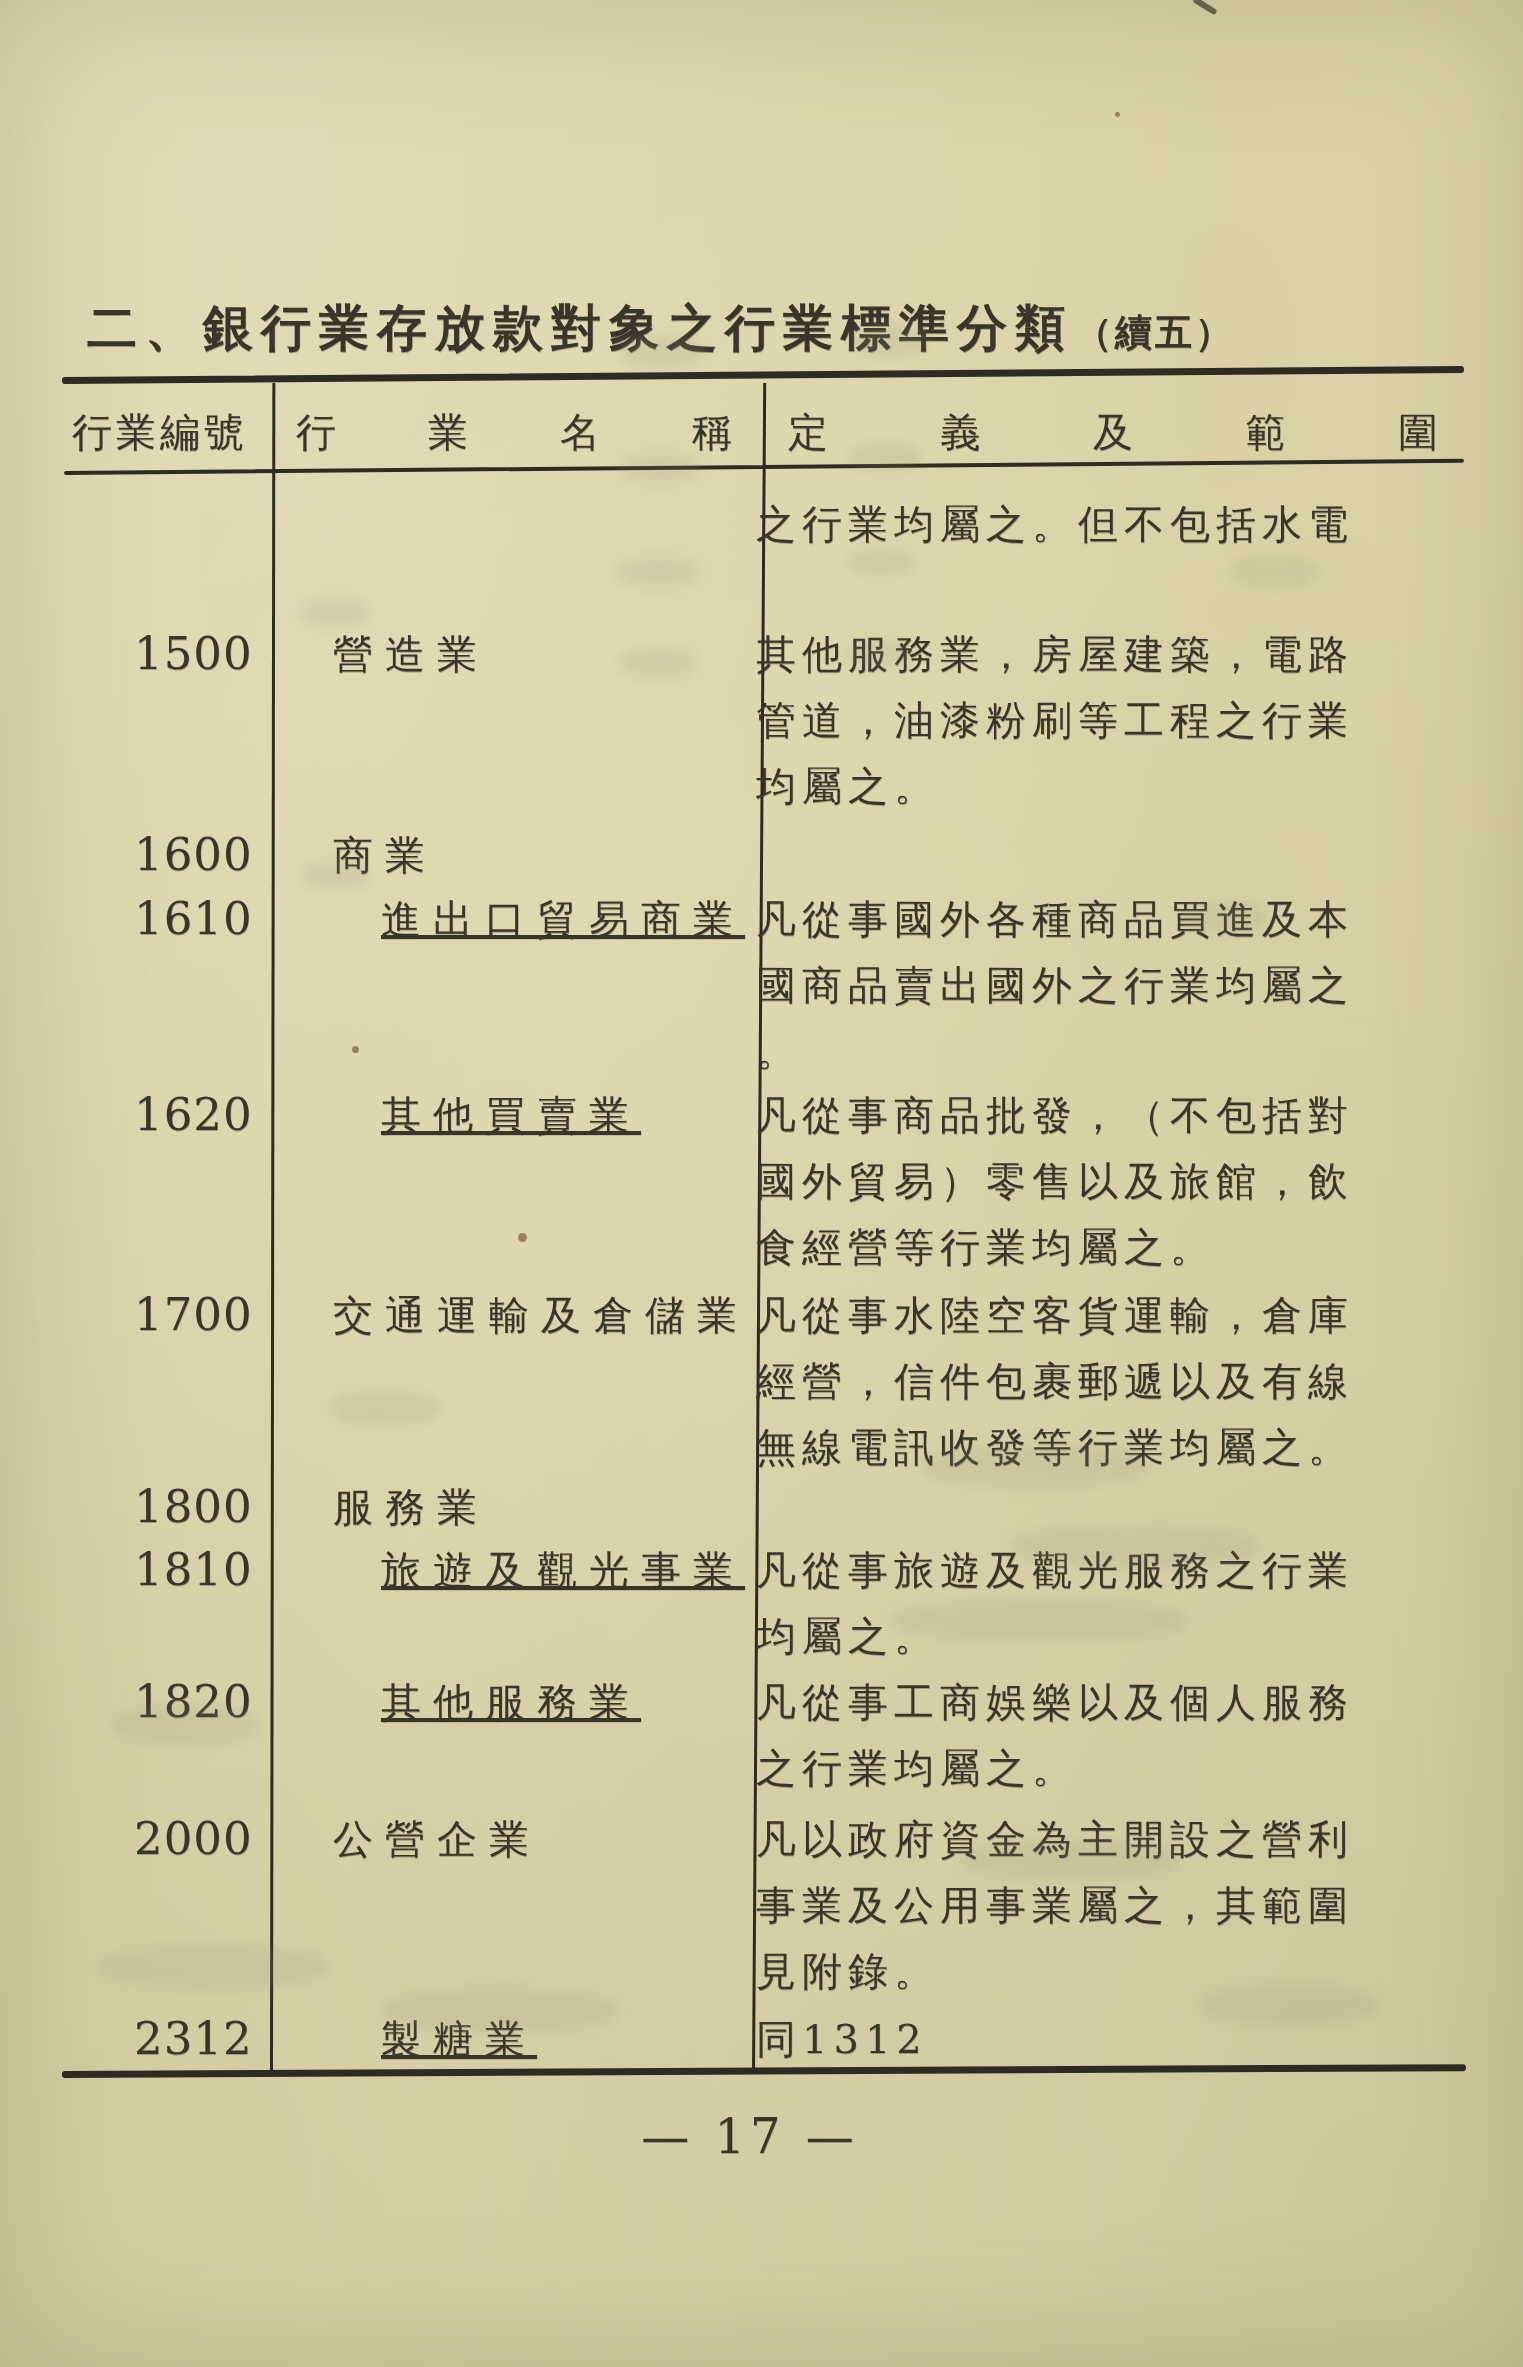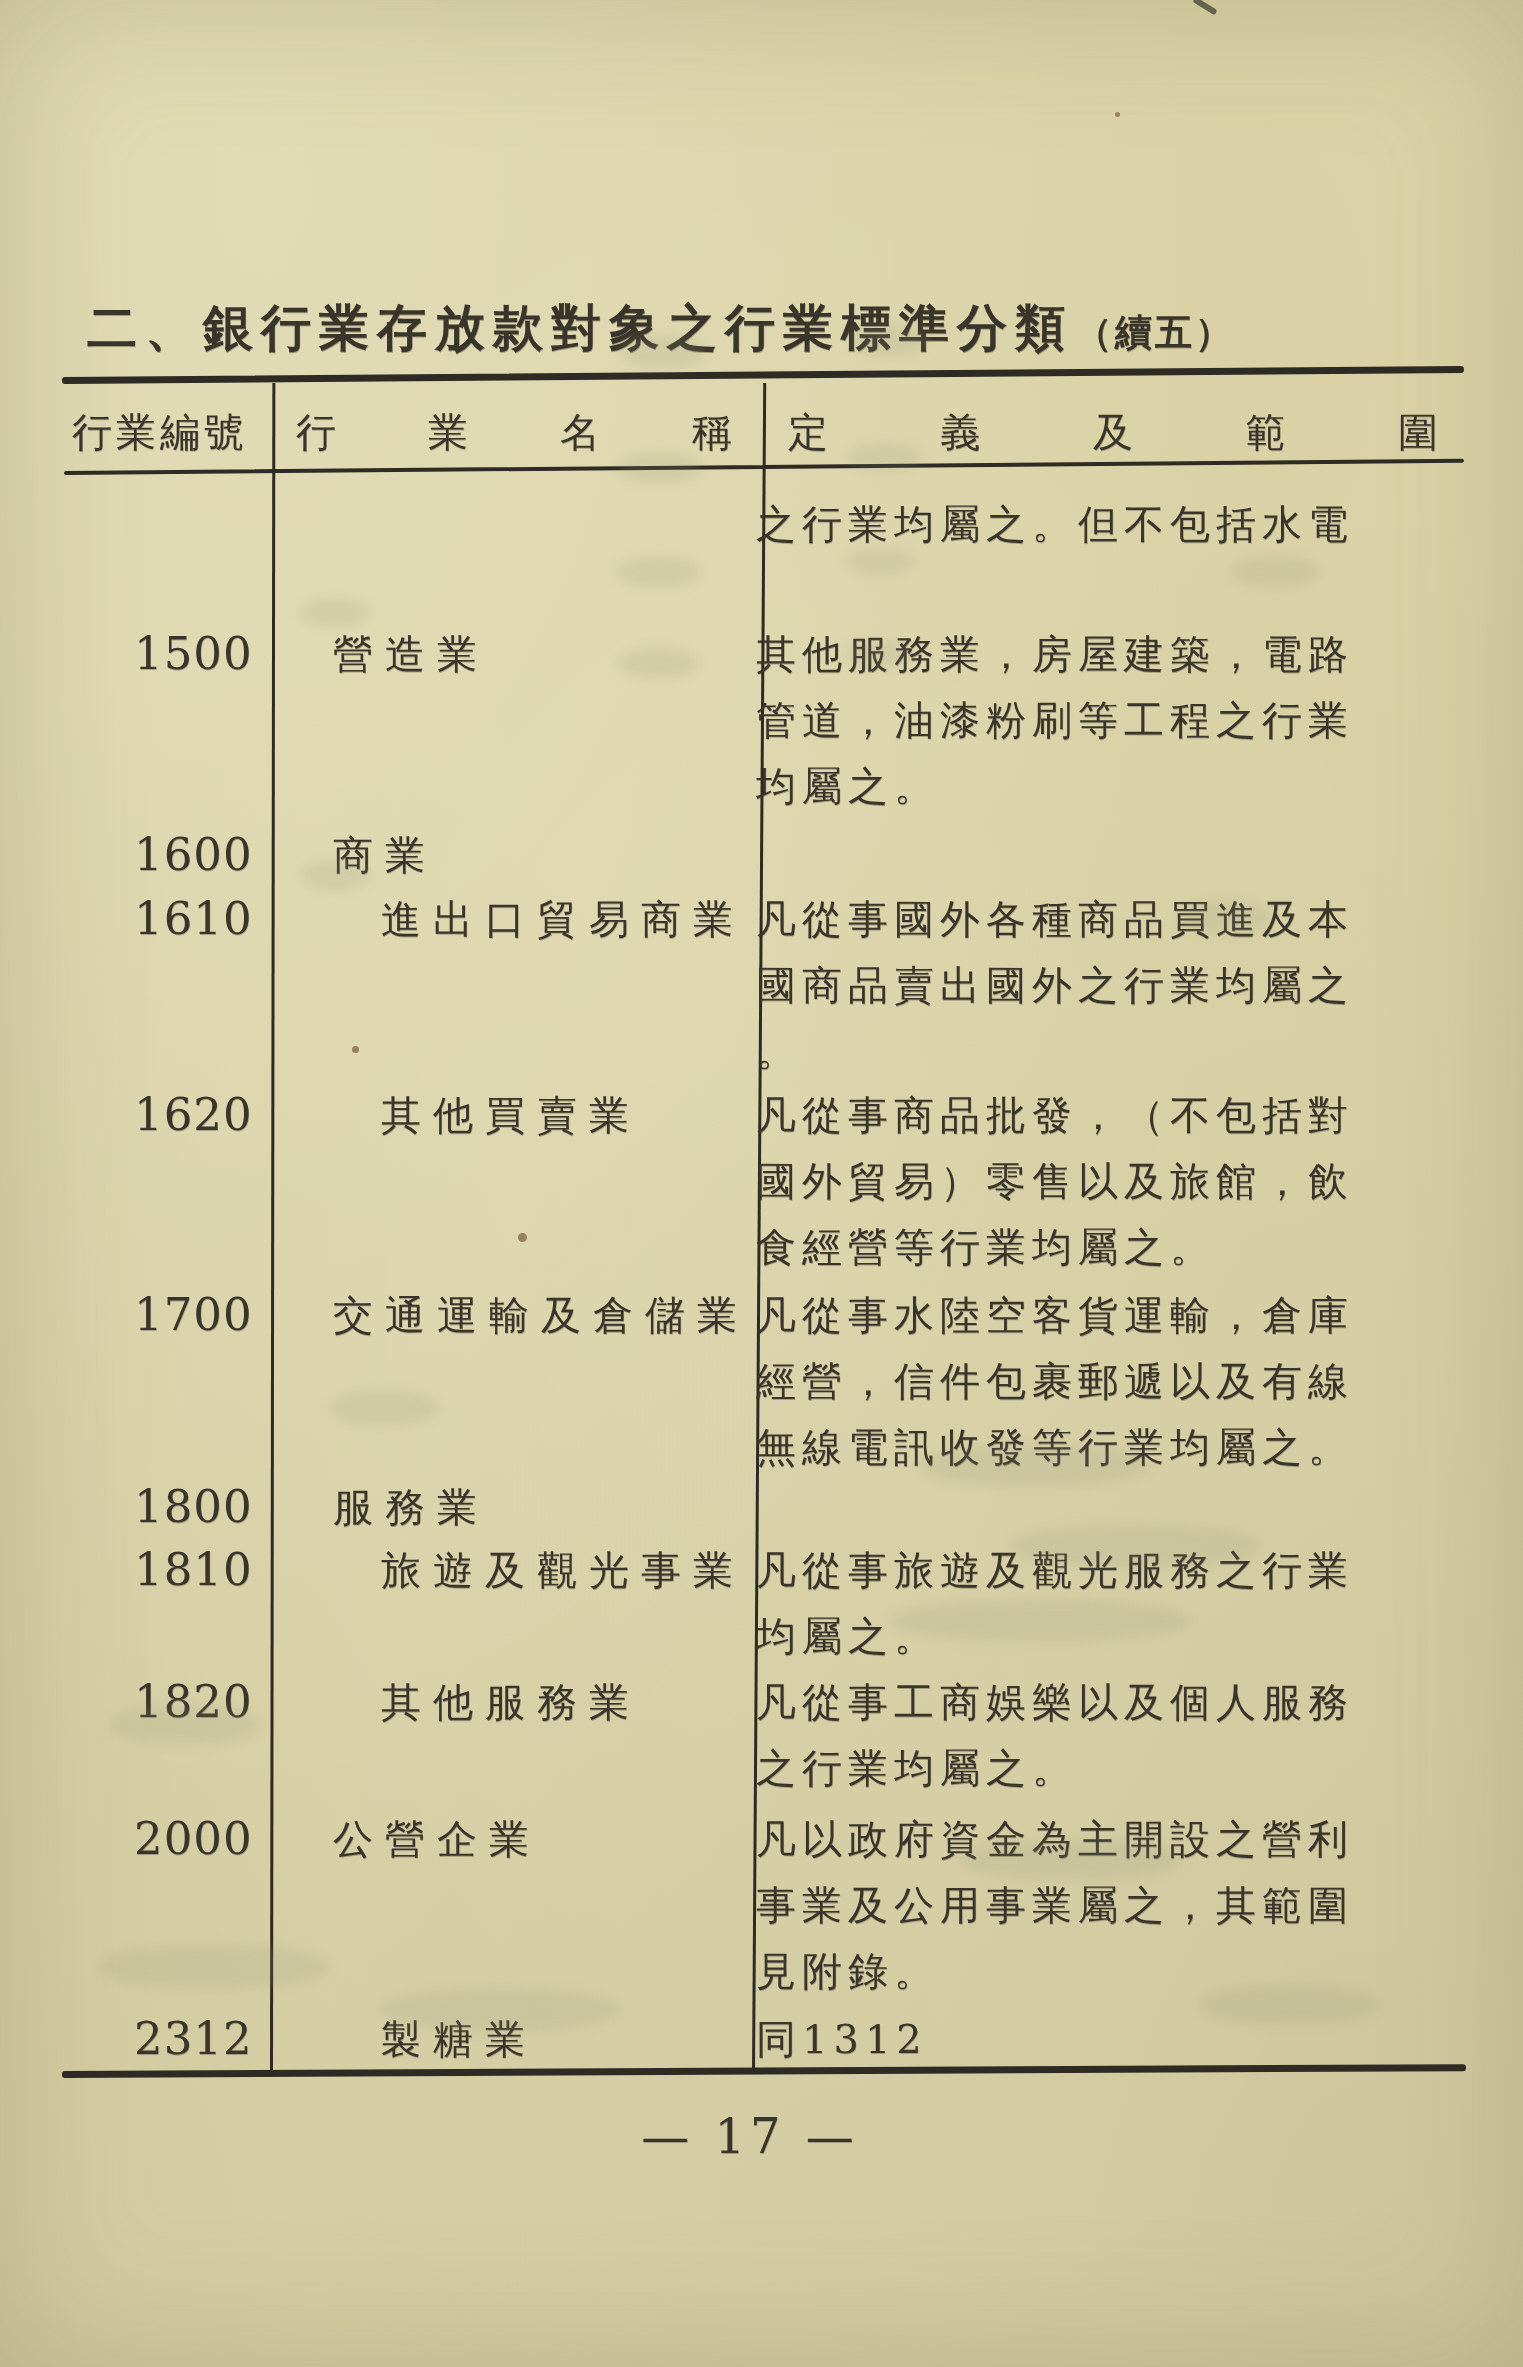--- a/index.html
+++ b/index.html
@@ -49,21 +49,21 @@
   .code{
     position:absolute;left:134px;
     font-size:45px;letter-spacing:1px;line-height:48px;
     text-shadow:0.5px 0.5px 0 rgba(48,43,33,0.3);
   }
   .name{
     position:absolute;left:333px;white-space:nowrap;
     font-size:40px;letter-spacing:12px;line-height:48px;
     text-shadow:0.5px 0.5px 0 rgba(48,43,33,0.3);
   }
-  .name.indent{left:381px;}
+  .name.indent{left:381px;text-decoration:underline;}
   .def{position:absolute;left:756px;width:690px;}
   .def-line{
     height:66px;white-space:nowrap;
     font-size:40px;letter-spacing:6px;line-height:48px;
     text-shadow:0.5px 0.5px 0 rgba(48,43,33,0.3);
   }
   .page-number{
     position:absolute;left:630px;top:2108px;width:240px;
     text-align:center;font-size:48px;letter-spacing:5px;
     text-shadow:0.5px 0.5px 0 rgba(48,43,33,0.3);

